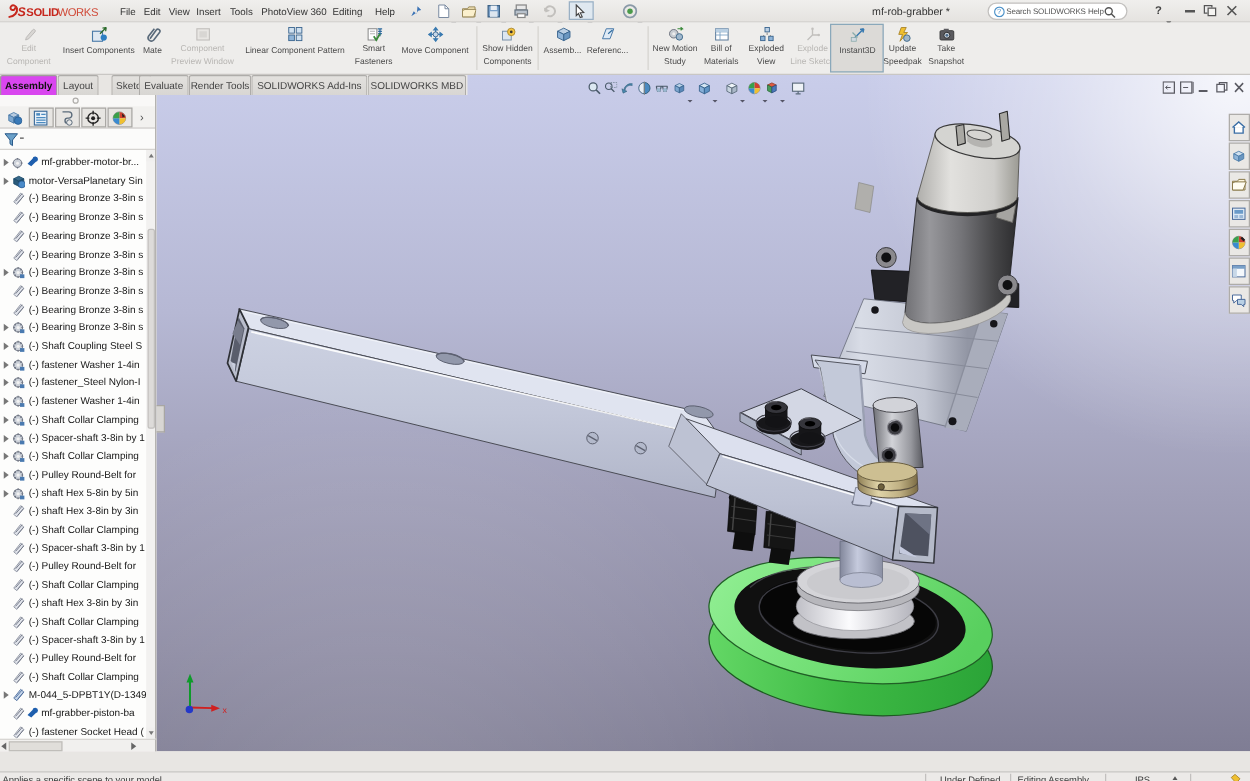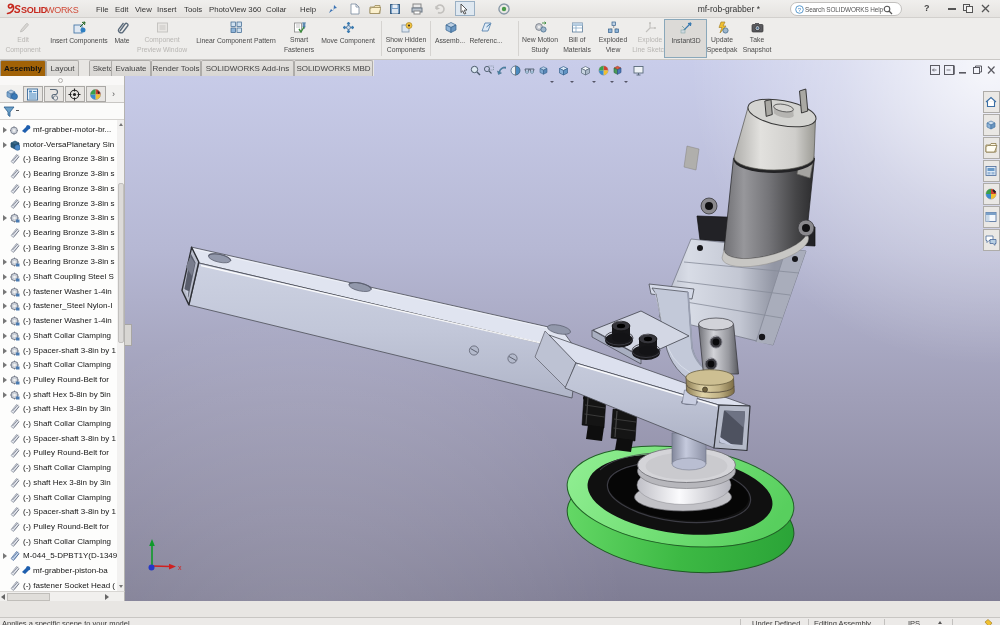--- a/index.html
+++ b/index.html
@@ -7,21 +7,21 @@
 .titlebar{left:0;top:0;width:1000px;height:18px;background:linear-gradient(#f0efed,#e5e3e0);border-bottom:1px solid #d2d0cd;}
 .menu{font-size:7.8px;color:#333;top:5px;}
 .ribbon{left:0;top:18px;width:1000px;height:42px;background:#eeedeb;border-bottom:1px solid #c9c7c4;}
 .rbtn{position:absolute;top:2px;height:38px;text-align:center;}
 .rtext{font-size:6.8px;color:#4a4a4a;line-height:1.45;}
 .rgray .rtext{color:#b8b6b3;}
 .sep{position:absolute;top:3px;height:35px;width:1px;background:#d5d3d0;}
 .caret{width:0;height:0;border-left:2.5px solid transparent;border-right:2.5px solid transparent;border-top:3px solid #666;display:inline-block;}
 .tabstrip{left:0;top:60px;width:374px;height:16px;background:#e8e6e3;}
 .tab{position:absolute;top:0;height:16px;font-size:8px;color:#444;text-align:center;line-height:15px;background:linear-gradient(#e3e1de,#d8d6d3);border:1px solid #aeaca9;border-bottom:none;border-radius:2px 2px 0 0;}
-.tab.active{background:#a16207;color:#111;font-weight:bold;border-color:#9a98f5;border-color:#a09e9b;height:16px;}
+.tab.active{background:#d946ef;color:#111;font-weight:bold;border-color:#9a98f5;border-color:#a09e9b;height:16px;}
 .lpanel{left:0;top:76px;width:125px;height:525px;background:#f9f8f7;border-right:1px solid #b5b3b0;}
 .ptabs{position:absolute;left:0;top:9px;width:124px;height:18px;border-bottom:1px solid #c8c6c3;background:#f2f1ef;}
 .pbox{position:absolute;top:1px;width:20px;height:16px;background:#e7e5e2;border:1px solid #aaa8a5;}
 .filter{position:absolute;left:0;top:27px;width:124px;height:17px;background:#fbfbfa;border-bottom:1px solid #d5d3d0;}
 .tree{position:absolute;left:0;top:44px;width:117px;height:471px;background:#fdfdfc;overflow:hidden;}
 .trow{position:absolute;left:0;width:117px;height:15px;font-size:8px;color:#151515;white-space:nowrap;}
 .trow .txt{position:absolute;left:23px;top:3px;}
 .exp{position:absolute;left:3px;top:5px;width:0;height:0;border-top:3px solid transparent;border-bottom:3px solid transparent;border-left:4px solid #777;}
 .ticon{position:absolute;left:9px;top:2px;}
 .vscroll{position:absolute;left:117px;top:44px;width:7px;height:471px;background:#f2f1f0;}
@@ -42,21 +42,21 @@
 <text x="8" y="11" font-size="10" font-weight="bold" font-style="italic" fill="#c6271d" font-family="Liberation Sans">S</text>
 <text x="15" y="10.5" font-size="9" font-weight="bold" fill="#c6271d" font-family="Liberation Sans" letter-spacing="-0.3">SOLID</text>
 <text x="40" y="10.5" font-size="9" fill="#d04a38" font-family="Liberation Sans" letter-spacing="-0.3">WORKS</text>
     </svg>
 <div class="abs menu" style="left:96px">File</div>
 <div class="abs menu" style="left:115px">Edit</div>
 <div class="abs menu" style="left:135px">View</div>
 <div class="abs menu" style="left:157px">Insert</div>
 <div class="abs menu" style="left:184px">Tools</div>
 <div class="abs menu" style="left:209px">PhotoView 360</div>
-<div class="abs menu" style="left:266px">Collar</div>
+<div class="abs menu" style="left:266px">Editing</div>
 <div class="abs menu" style="left:300px">Help</div>
 <svg class="abs" style="left:328px;top:4px" width="10" height="10" viewBox="0 0 10 10">
       <path d="M6,1 L9,4 L6.5,4.5 L5,7 L3,5 L1,9 L4.5,6.5 L5.5,6.5 Z" fill="#3a72b5"></path>
     </svg>
 <svg class="abs" style="left:349px;top:3px" width="12" height="12" viewBox="0 0 12 12">
       <path d="M2,1 h5 l3,3 v7 h-8 z" fill="#fff" stroke="#7a8aa0" stroke-width="0.8"></path>
       <path d="M7,1 v3 h3" fill="none" stroke="#7a8aa0" stroke-width="0.8"></path>
     </svg>
     <div class="abs" style="left:361px;top:8px"><div class="caret" style="border-top-color:#888"></div></div>
 <svg class="abs" style="left:369px;top:3px" width="12" height="12" viewBox="0 0 12 12">

